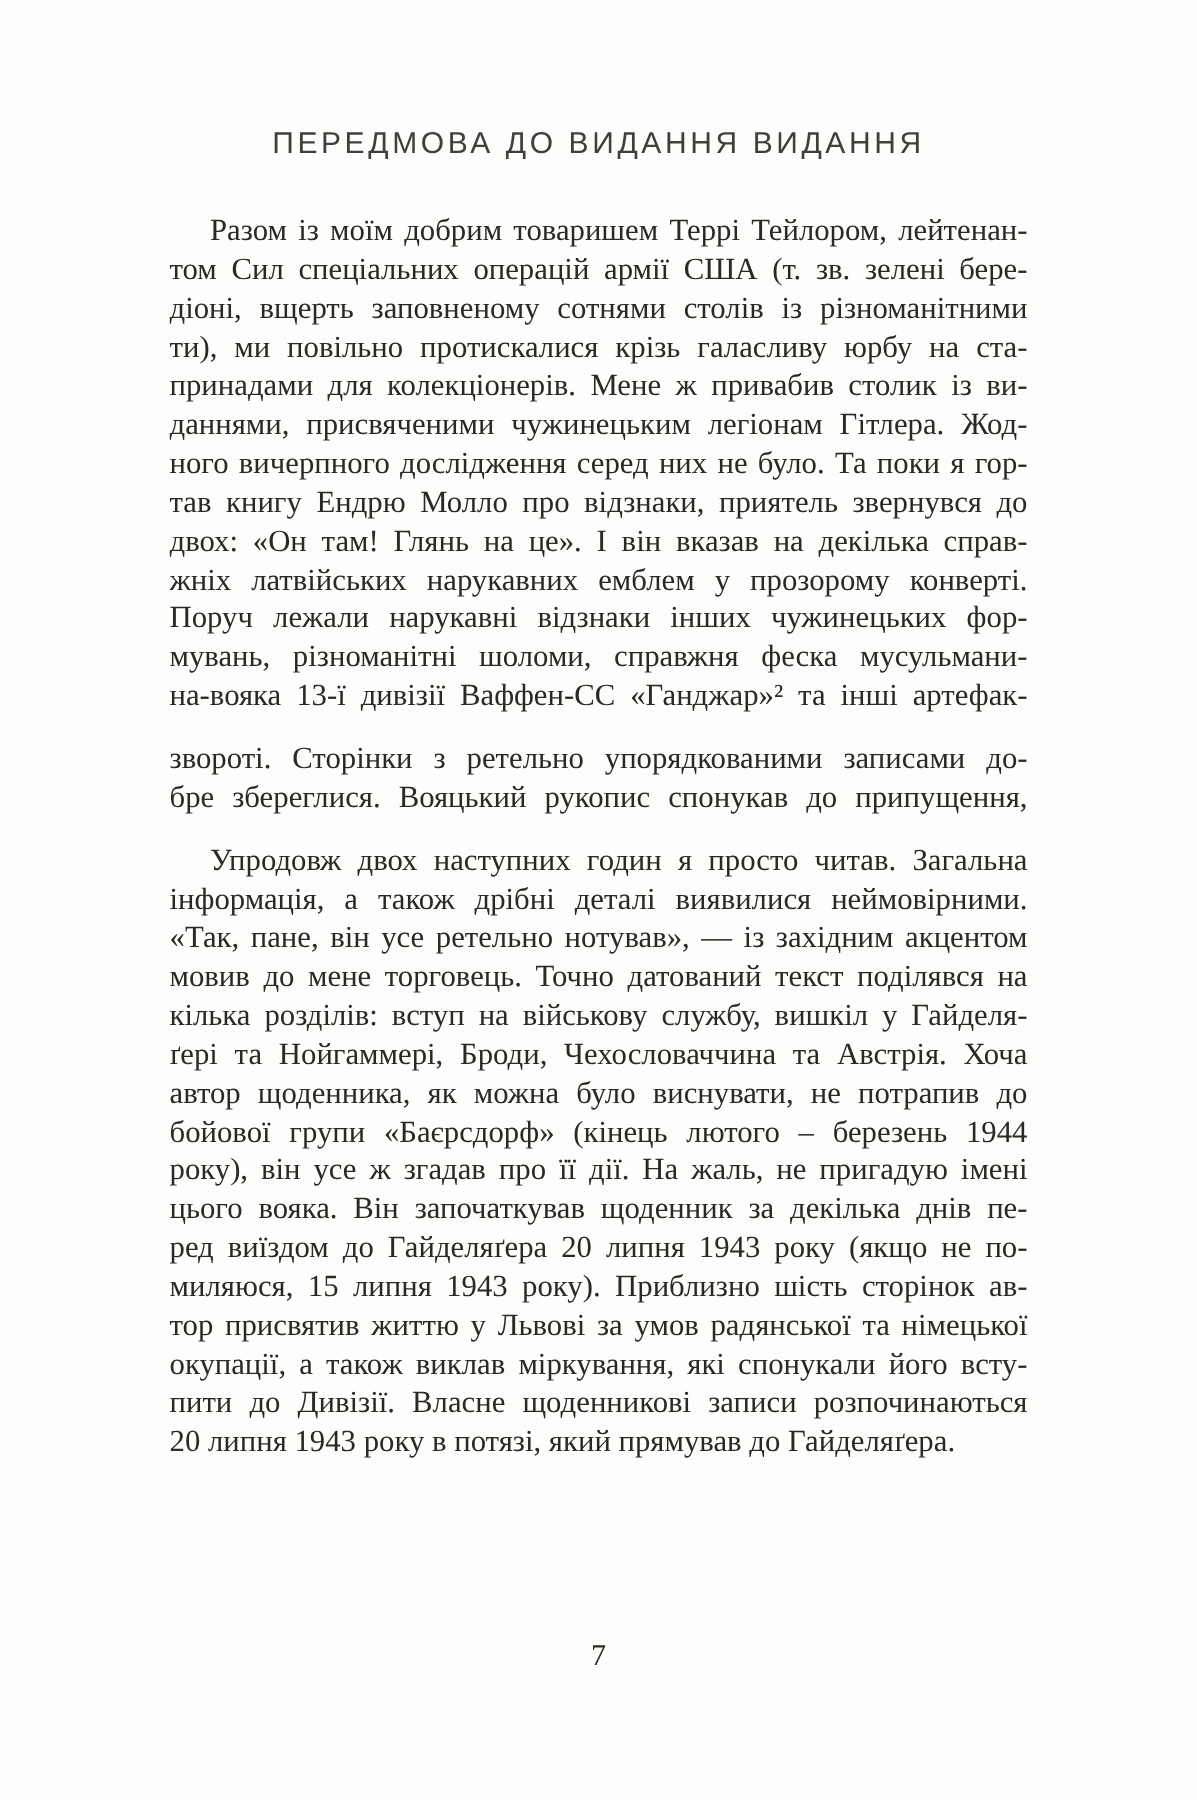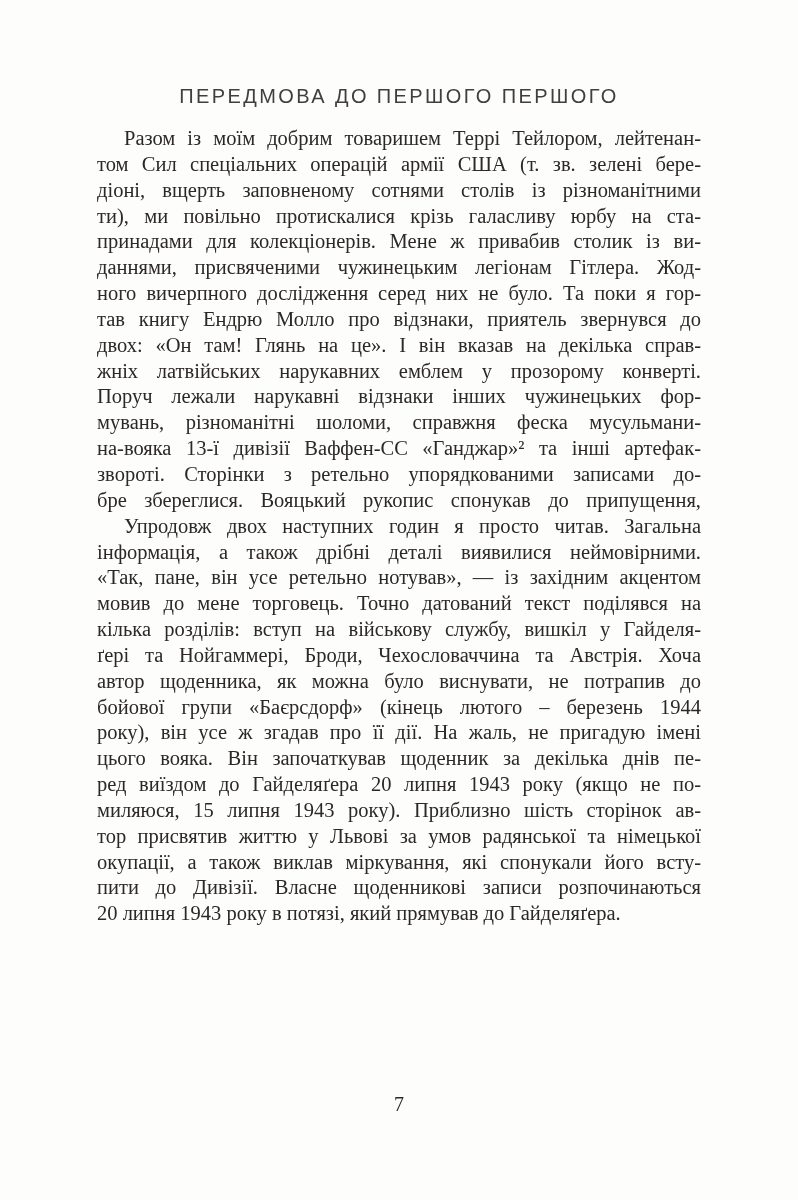--- a/index.html
+++ b/index.html
@@ -31,21 +31,21 @@
     position: absolute;
     left: 97px;
     top: 126px;
     width: 604px;
     font-family: "Liberation Serif", "DejaVu Serif", serif;
     font-size: 20.5px;
     line-height: 25.85px;
     color: #2b2825;
   }
   .paragraph {
-    margin: 0;
+    margin: 16px;
   }
   .line {
     height: 25.85px;
     overflow: hidden;
     text-align: justify;
     text-align-last: justify;
     white-space: normal;
   }
   .line.p-first {
     text-indent: 27px;
@@ -61,21 +61,21 @@
     text-align: center;
     font-family: "Liberation Serif", "DejaVu Serif", serif;
     font-size: 20px;
     color: #2b2825;
   }
 </style>
 </head>
 <body>
 
 <div class="page">
-  <div class="heading">ПЕРЕДМОВА ДО ПЕРШОГО ПЕРШОГО</div>
+  <div class="heading">ПЕРЕДМОВА ДО ВИДАННЯ ВИДАННЯ</div>
 
   <div class="text-block">
       <div class="paragraph">
         <div class="line p-first">Разом із моїм добрим товаришем Террі Тейлором, лейтенан-</div>
         <div class="line">том Сил спеціальних операцій армії США (т. зв. зелені бере-</div>
         <div class="line">діоні, вщерть заповненому сотнями столів із різноманітними</div>
         <div class="line">ти), ми повільно протискалися крізь галасливу юрбу на ста-</div>
         <div class="line">принадами для колекціонерів. Мене ж привабив столик із ви-</div>
         <div class="line">даннями, присвяченими чужинецьким легіонам Гітлера. Жод-</div>
         <div class="line">ного вичерпного дослідження серед них не було. Та поки я гор-</div>

